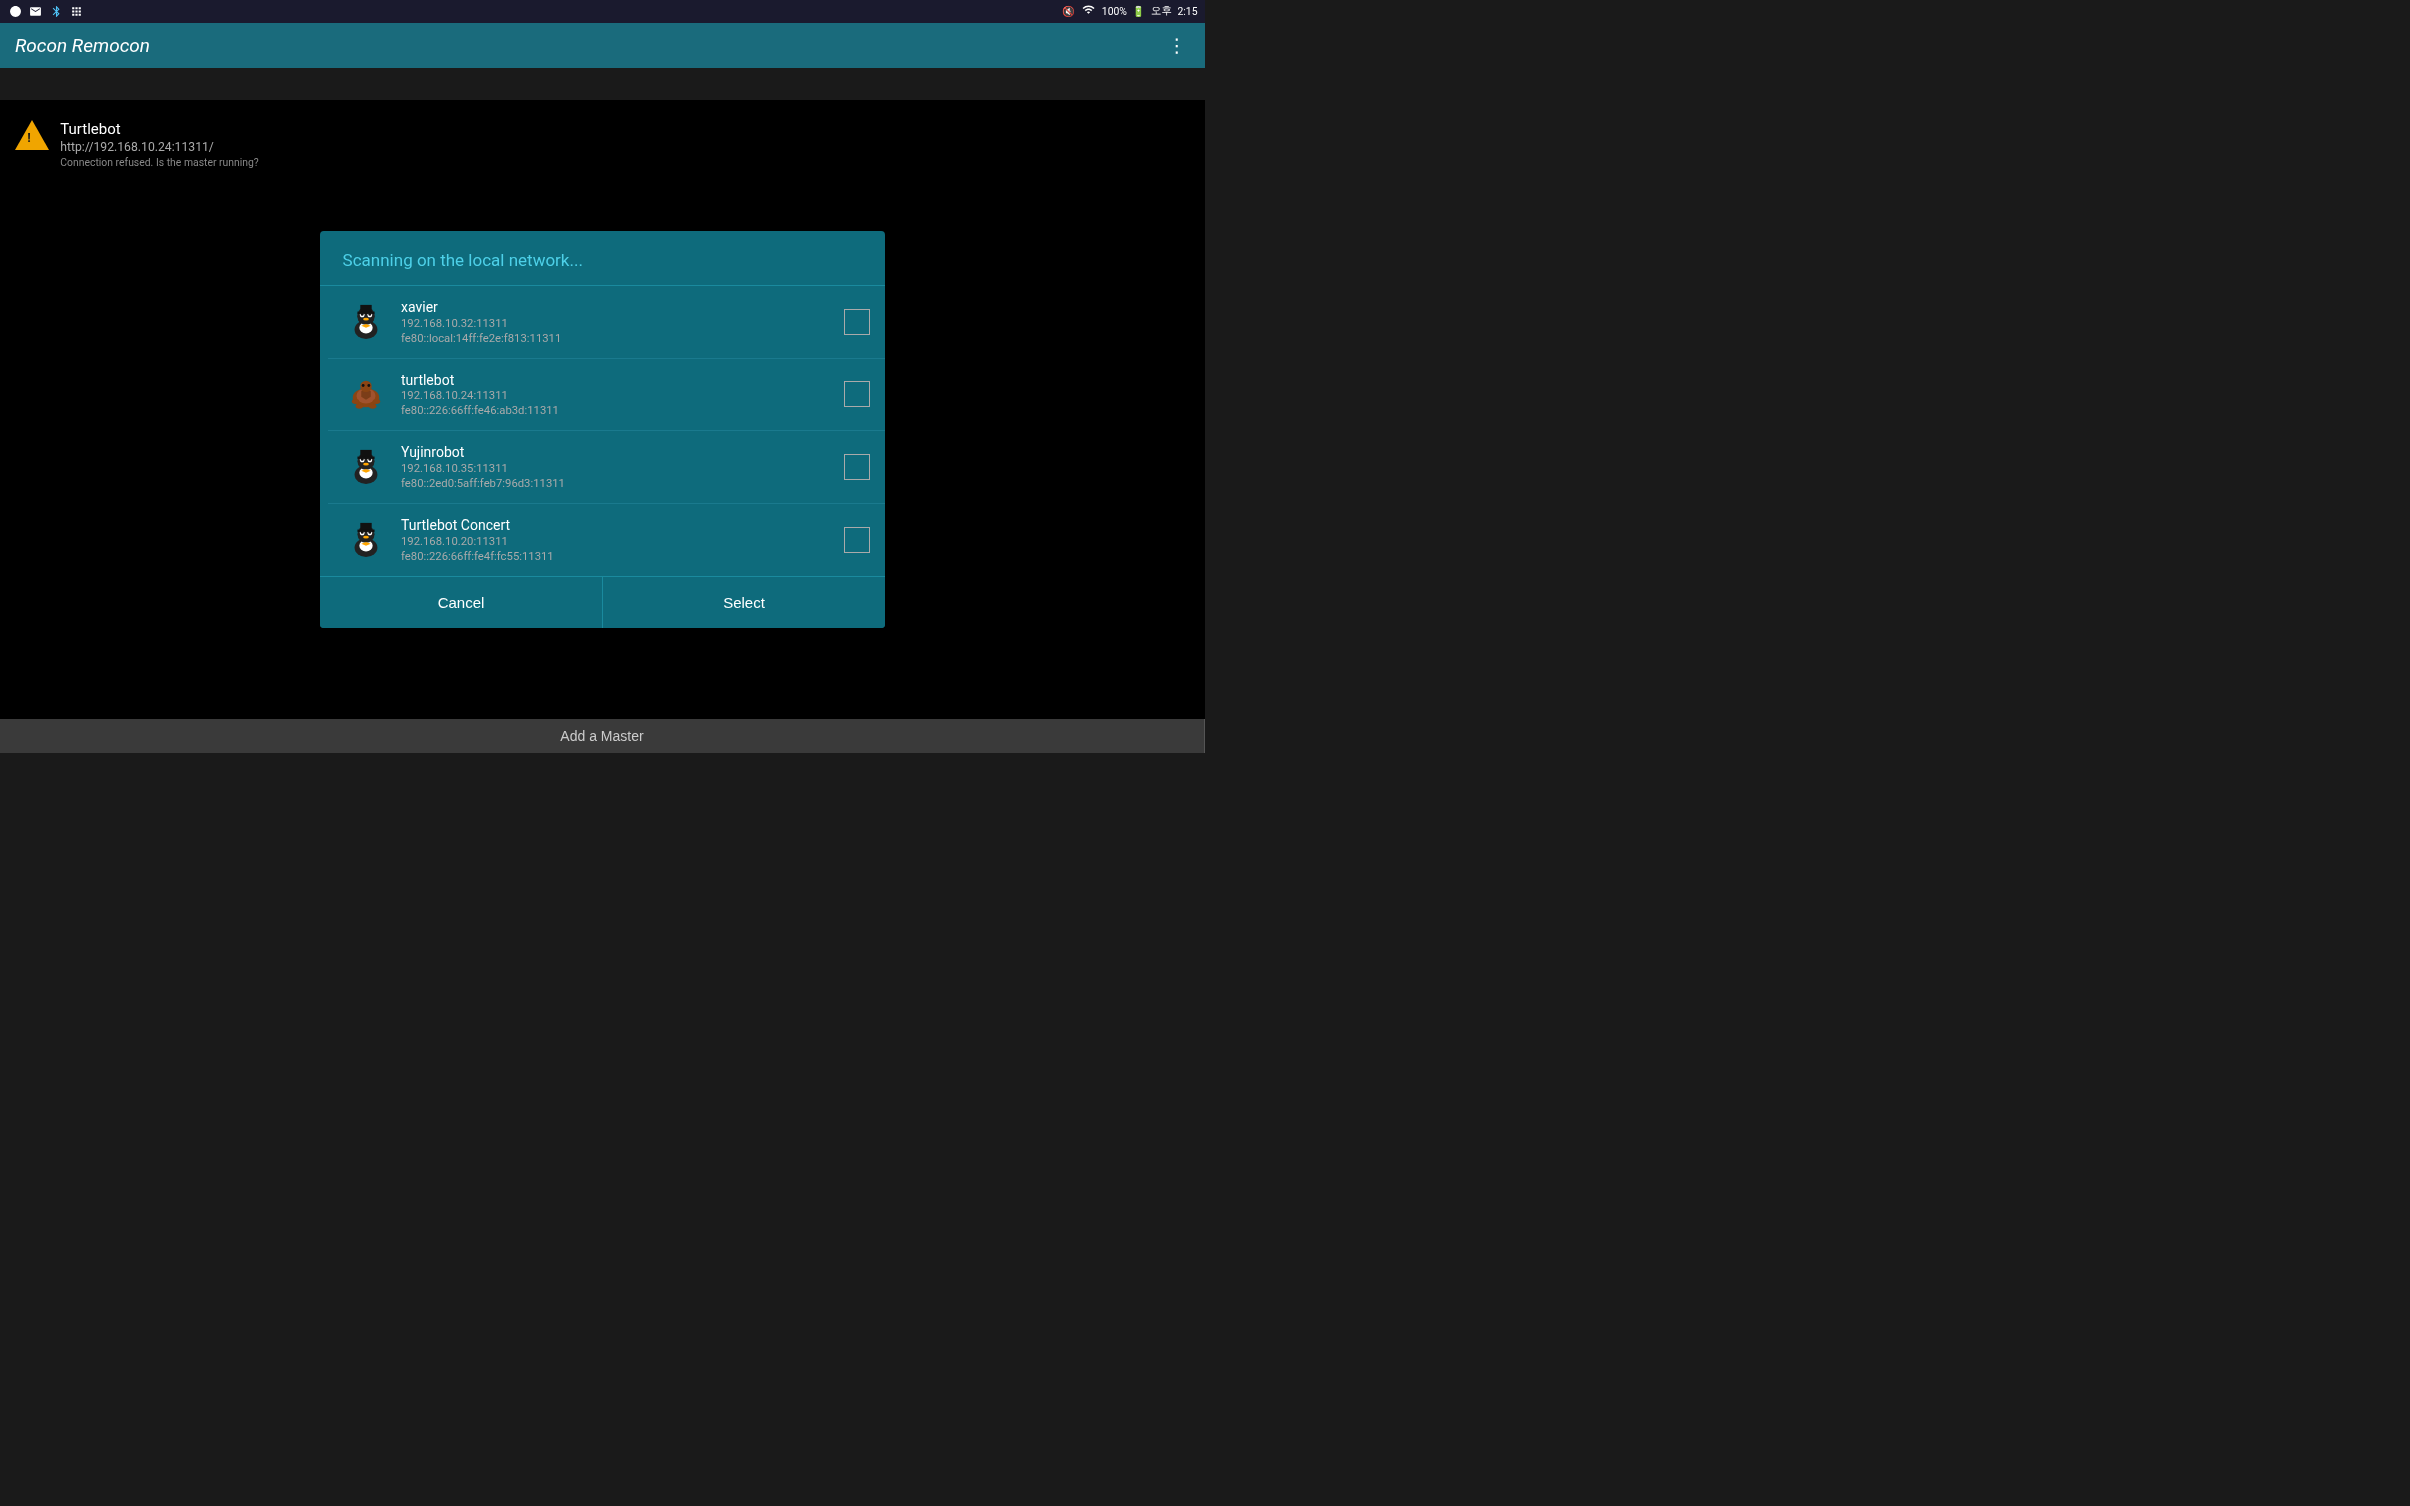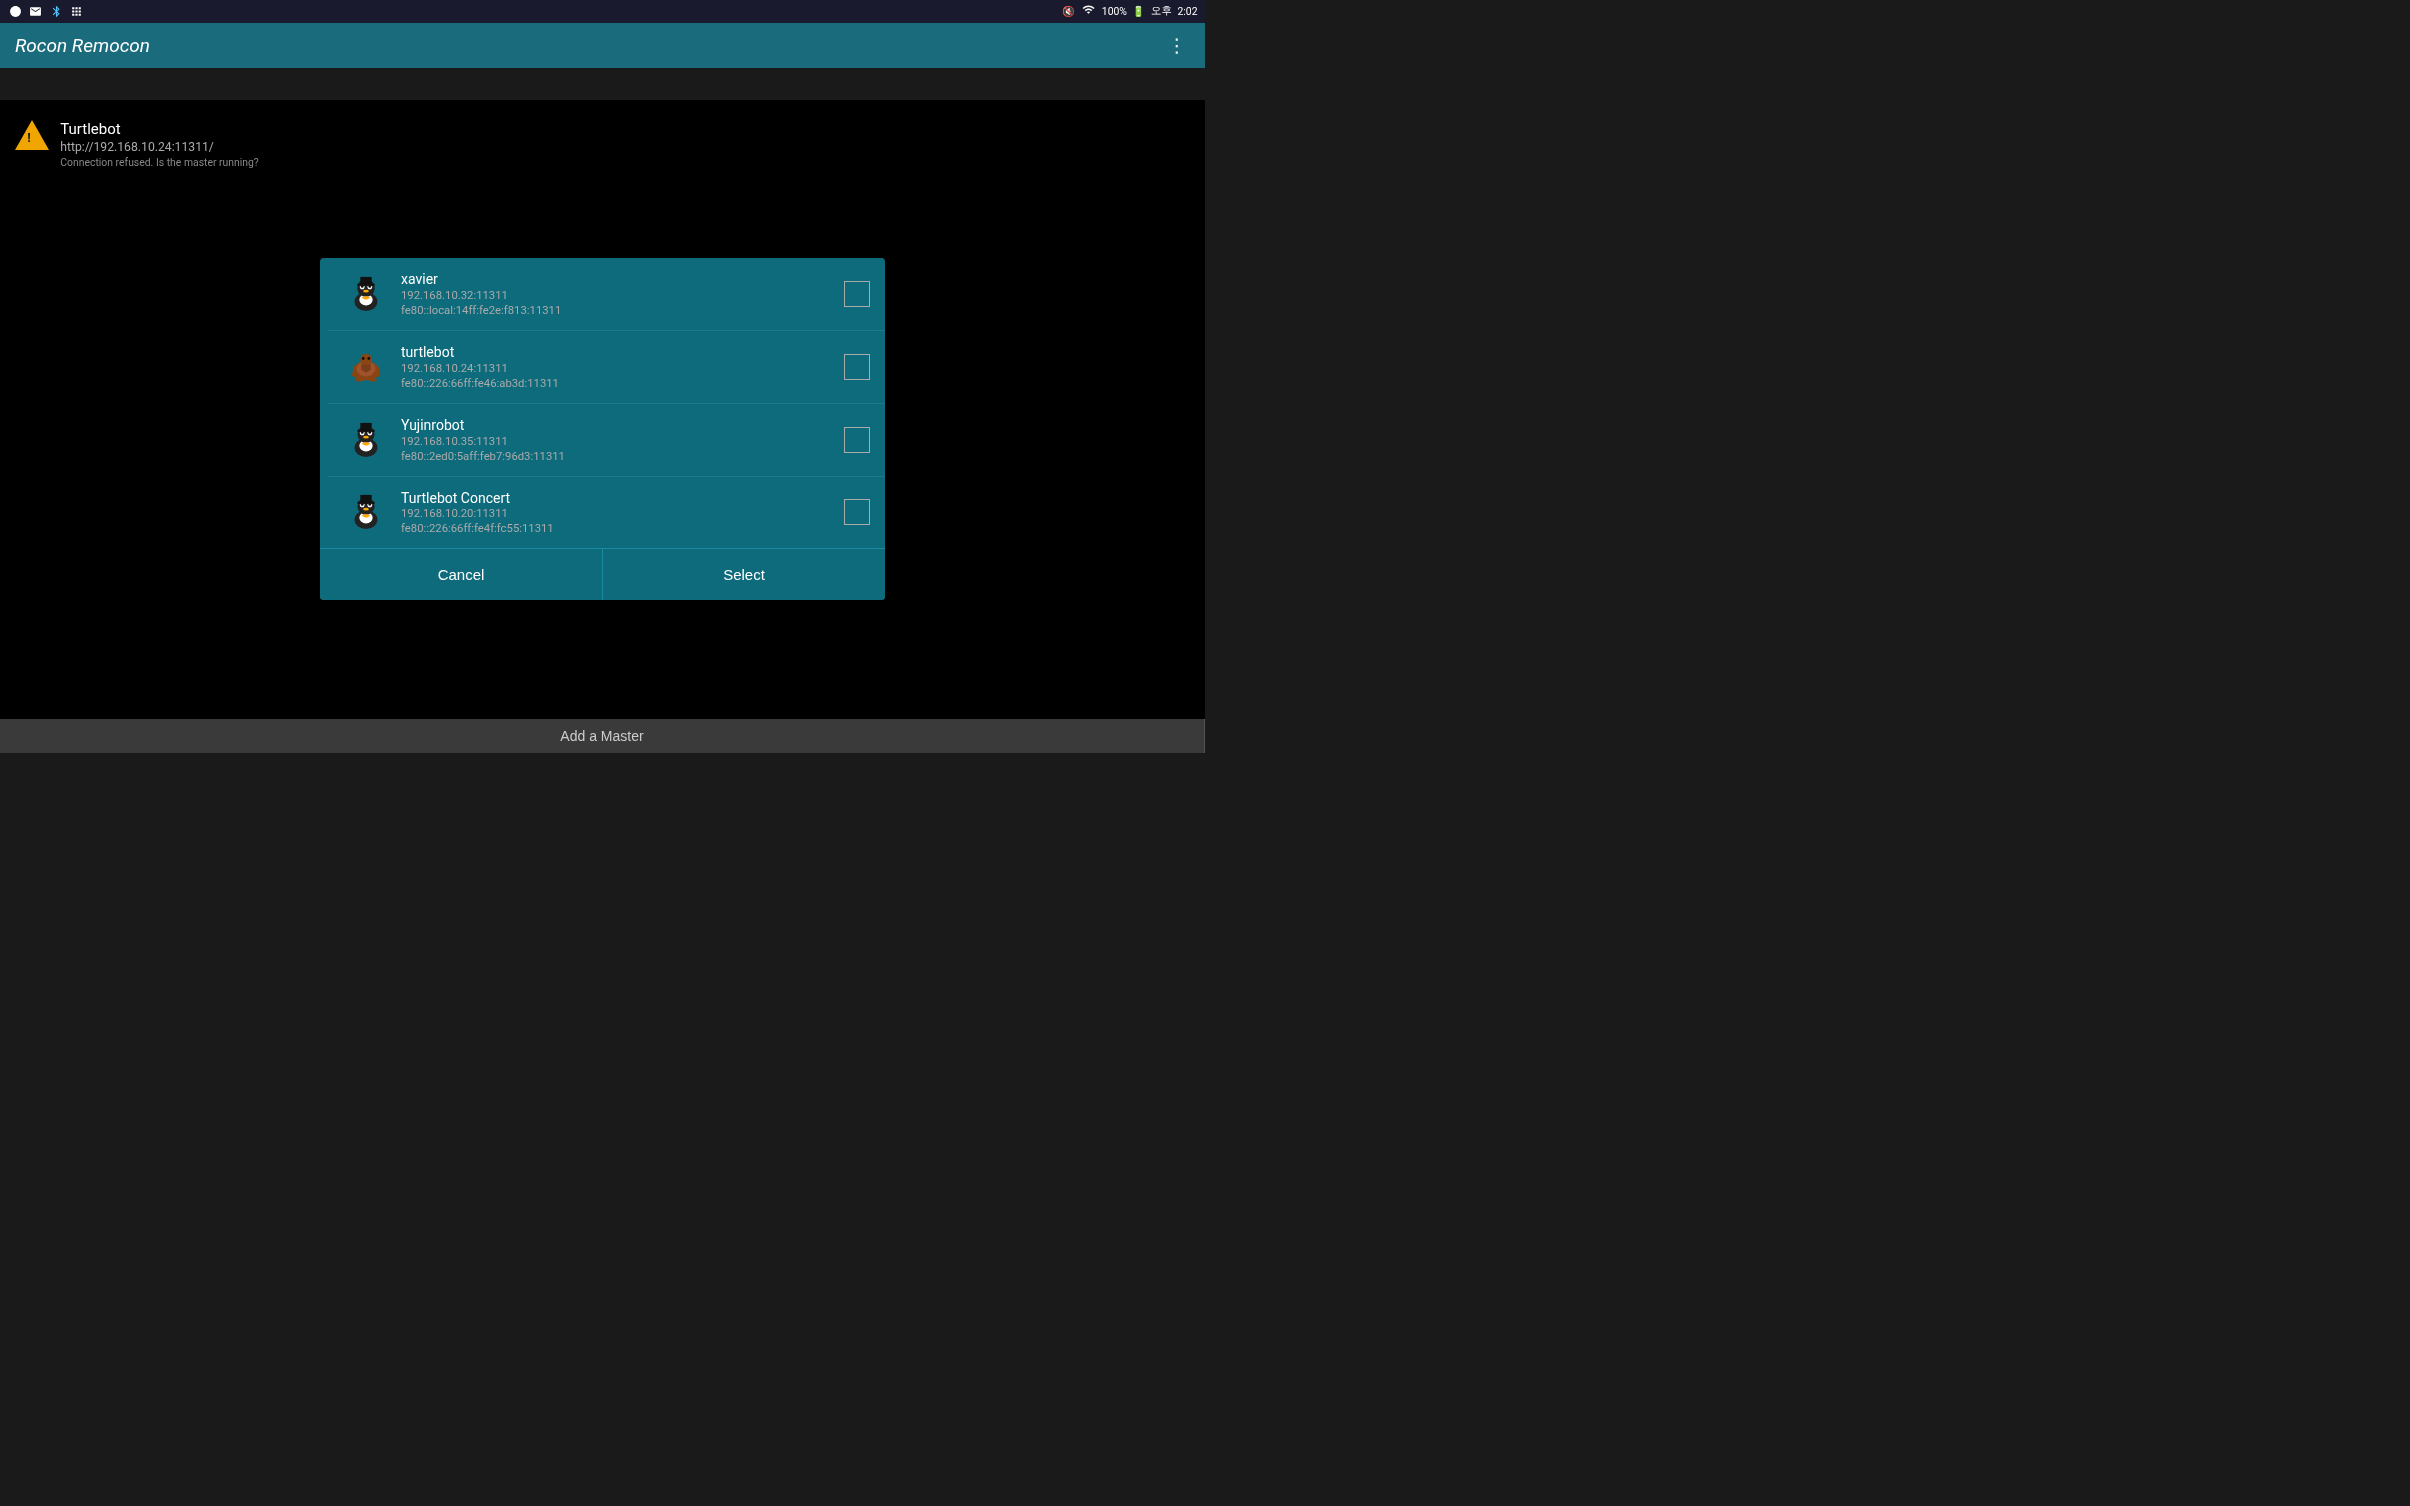--- a/index.html
+++ b/index.html
@@ -313,21 +313,21 @@
   <div class="status-right">
     <span>🔇</span>
     <span>
       <svg width="15" height="13" viewBox="0 0 24 24" fill="white">
         <path d="M1 9l2 2c5.05-5.05 13.14-5.05 18.2 0l2-2C16.93 2.93 7.28 2.93 1 9zm8 8l3 3 3-3c-1.65-1.66-4.34-1.66-6 0zm-4-4l2 2c2.76-2.76 7.24-2.76 10 0l2-2C15.14 9.14 8.87 9.14 5 13z"></path>
       </svg>
     </span>
     <span>100%</span>
     <span>🔋</span>
     <span>오후</span>
-    <span>2:02</span>
+    <span>2:15</span>
   </div>
 </div>
 
 <div id="app-bar">
   <span id="app-title">Rocon Remocon</span>
   <span class="overflow-icon">⋮</span>
 </div>
 
 <div id="main-content">
 
@@ -336,20 +336,21 @@
     <div class="master-info">
       <span class="master-name">Turtlebot</span>
       <span class="master-url">http://192.168.10.24:11311/</span>
       <span class="master-status">Connection refused. Is the master running?</span>
     </div>
   </div>
 
   <div id="dialog-overlay">
     <div id="dialog">
 
+      <div id="dialog-title">Scanning on the local network...</div>
 
       <div id="robot-list">
 
         <div class="robot-item">
           <div class="robot-avatar">
             <svg class="svg-icon" viewBox="0 0 40 40">
 
               <ellipse cx="20" cy="28" rx="12" ry="10" fill="#222"></ellipse>
               <ellipse cx="20" cy="14" rx="9" ry="10" fill="#222"></ellipse>
               <ellipse cx="20" cy="26" rx="7" ry="6" fill="white"></ellipse>

